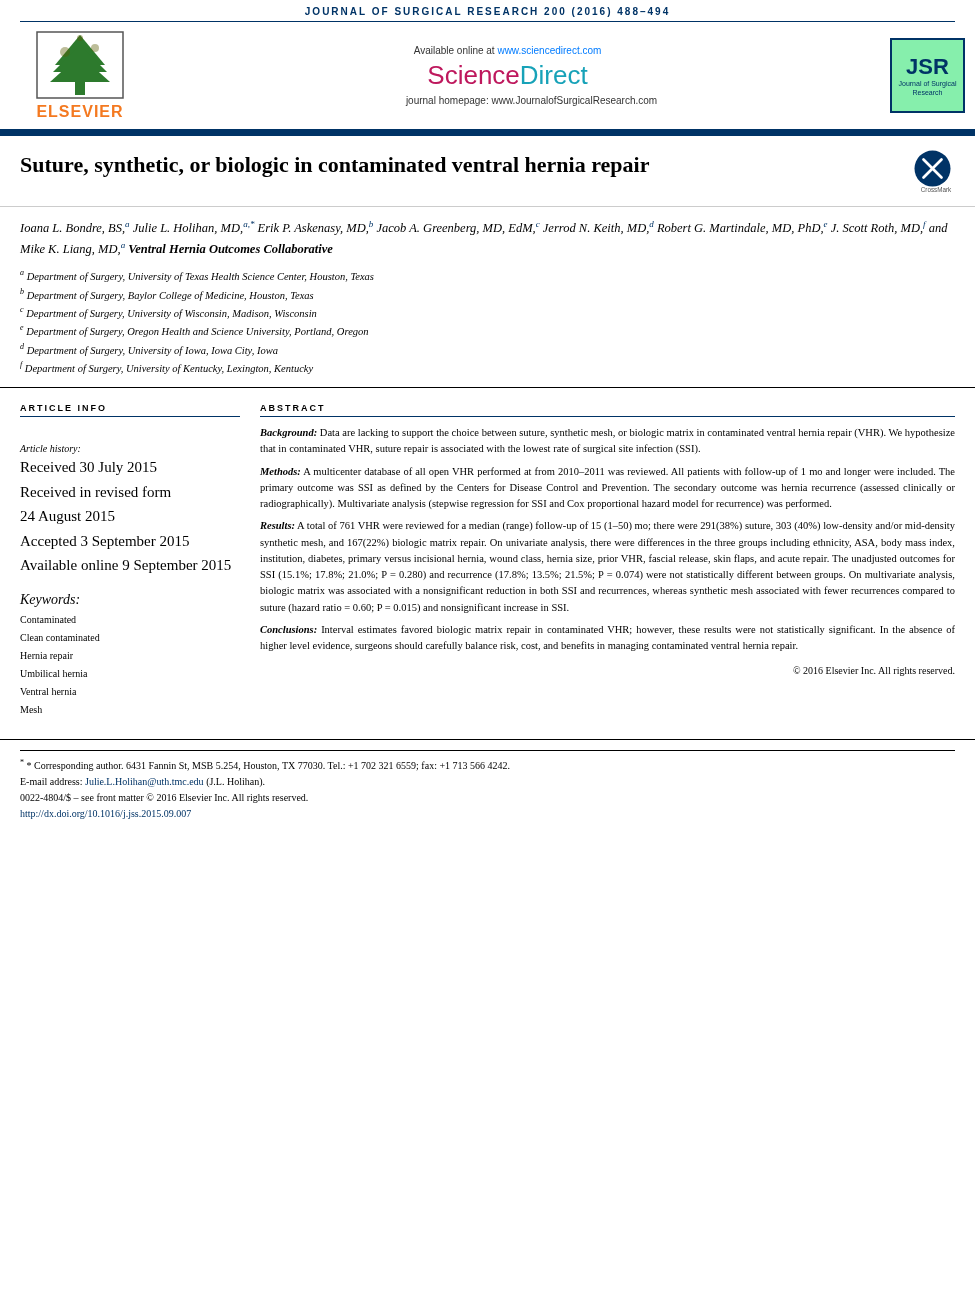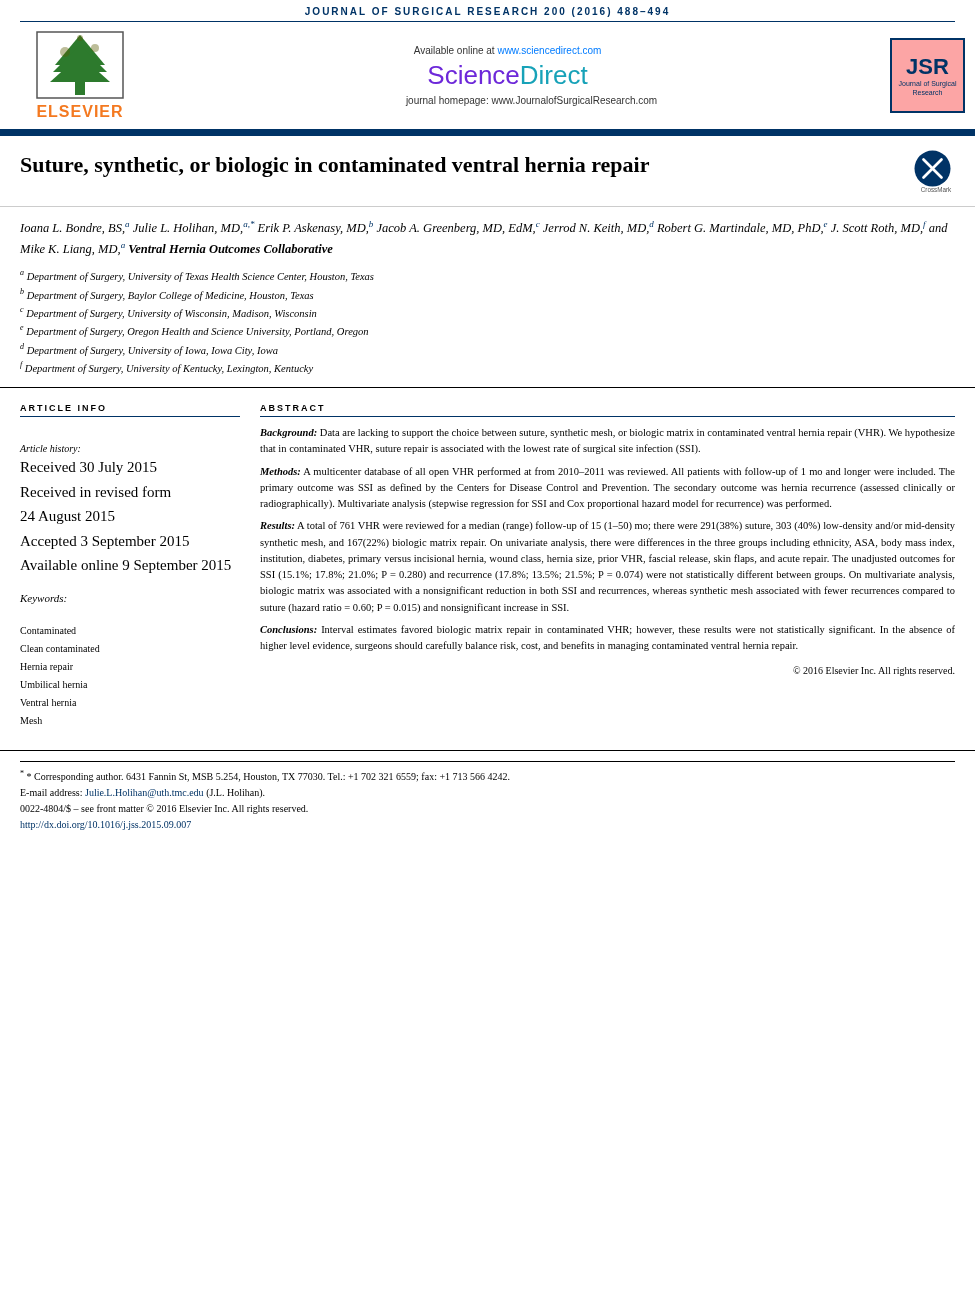--- a/index.html
+++ b/index.html
@@ -71,21 +71,21 @@
     .available-online a {
       color: #007bff;
       text-decoration: none;
     }
     .sciencedirect-logo {
       font-size: 26px;
       color: #f47920;
       font-family: Arial, sans-serif;
       font-weight: 300;
     }
-    .sciencedirect-logo span.sci { color: #6d28d9; }
+    .sciencedirect-logo span.sci { color: #be185d; }
     .sciencedirect-logo span.dir { color: #17a2b8; }
     .journal-homepage {
       font-family: Arial, sans-serif;
       font-size: 10px;
       color: #333;
       padding-left: 48px;
     }
 
     .header-right {
       width: 100px;
@@ -94,21 +94,21 @@
       align-items: flex-start;
     }
     .jsr-badge {
       width: 75px;
       height: 75px;
       border: 2px solid #003366;
       display: flex;
       flex-direction: column;
       align-items: center;
       justify-content: center;
-      background: #fca5a5;
+      background: #86efac;
     }
     .jsr-text {
       font-size: 22px;
       font-weight: bold;
       color: #003366;
       font-family: Arial, sans-serif;
     }
     .jsr-sub {
       font-size: 7px;
       color: #003366;
@@ -213,22 +213,22 @@
     .info-row-value {
       font-size: 15px;
       margin-bottom: 2px;
     }
 
     .keywords-section {
       margin-top: 15px;
     }
     .keywords-label {
       font-style: italic;
-      font-size: 11px;
-      margin-bottom: 18px;
+      font-size: 14px;
+      margin-bottom: 3px;
     }
     .keywords-list {
       font-size: 10px;
       line-height: 1.8;
       list-style: none;
     }
 
     
     .right-col {
       flex: 1;

